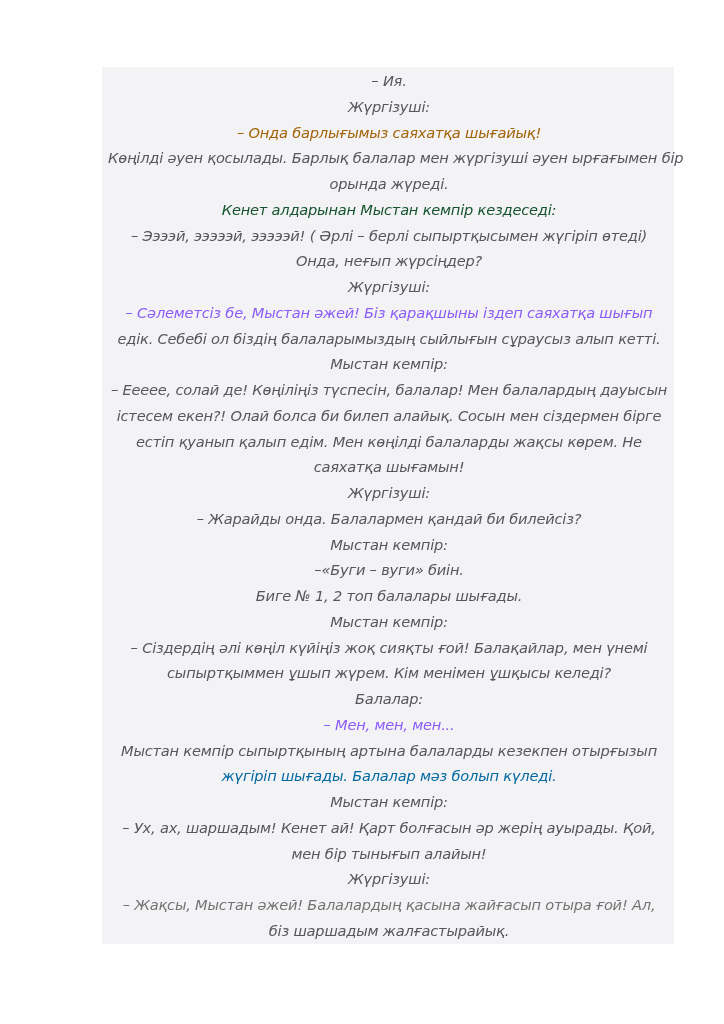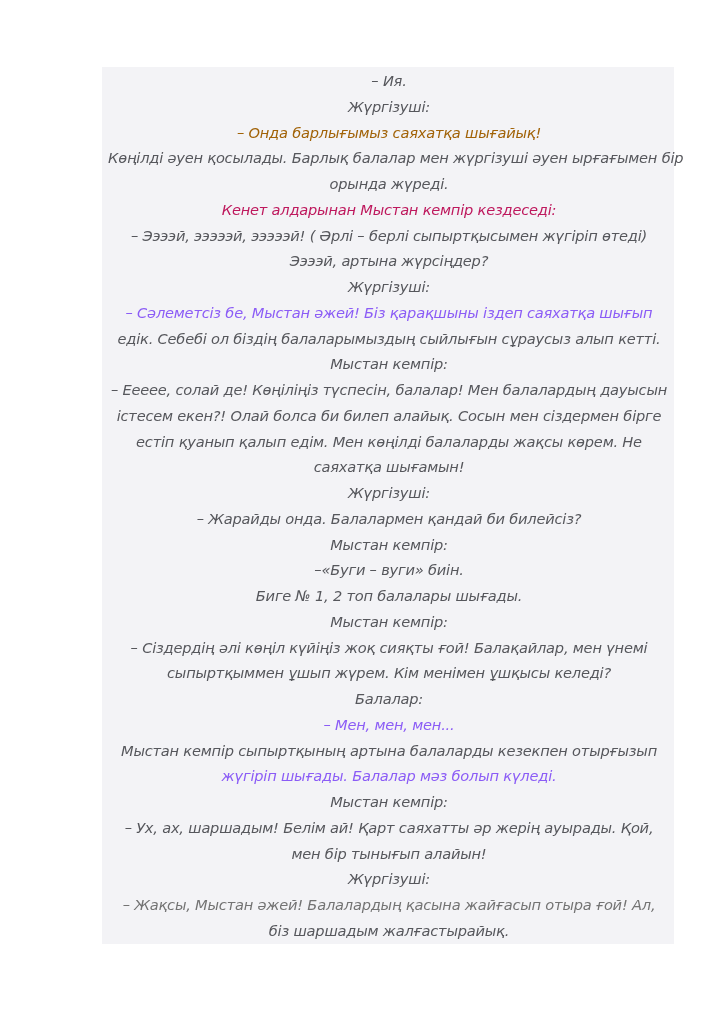--- a/index.html
+++ b/index.html
@@ -37,42 +37,42 @@
 </style>
 </head>
 <body style="background: rgb(255, 255, 255);">
 
 <div class="text-panel" id="text-panel" style="background: rgb(243, 243, 246);">
     <div class="line" style="color: rgb(86, 87, 92);">– Ия.</div>
     <div class="line" style="color: rgb(86, 87, 92);">Жүргізуші:</div>
     <div class="line" style="color: #a16207;">– Онда барлығымыз саяхатқа шығайық!</div>
     <div class="line" style="color: rgb(86, 87, 92);">Көңілді әуен қосылады. Барлық балалар мен жүргізуші әуен ырғағымен бір</div>
     <div class="line" style="color: rgb(86, 87, 92);">орында жүреді.</div>
-    <div class="line" style="color: #be185d; font-style: italic;">Кенет алдарынан Мыстан кемпір кездеседі:</div>
+    <div class="line" style="color: #14532d; font-style: italic;">Кенет алдарынан Мыстан кемпір кездеседі:</div>
     <div class="line" style="color: rgb(86, 87, 92);">– Ээээй, эээээй, эээээй! ( Әрлі – берлі сыпыртқысымен жүгіріп өтеді)</div>
-    <div class="line" style="color: rgb(86, 87, 92);">Ээээй, артына жүрсіңдер?</div>
+    <div class="line" style="color: rgb(86, 87, 92);">Онда, неғып жүрсіңдер?</div>
     <div class="line" style="color: rgb(86, 87, 92);">Жүргізуші:</div>
     <div class="line" style="color: #8b5cf6;">– Сәлеметсіз бе, Мыстан әжей! Біз қарақшыны іздеп саяхатқа шығып</div>
     <div class="line" style="color: rgb(86, 87, 92);">едік. Себебі ол біздің балаларымыздың сыйлығын сұраусыз алып кетті.</div>
     <div class="line" style="color: rgb(86, 87, 92);">Мыстан кемпір:</div>
     <div class="line" style="color: rgb(86, 87, 92);">– Еееее, солай де! Көңіліңіз түспесін, балалар! Мен балалардың дауысын</div>
     <div class="line" style="color: rgb(86, 87, 92);">істесем екен?! Олай болса би билеп алайық. Сосын мен сіздермен бірге</div>
     <div class="line" style="color: rgb(86, 87, 92);">естіп қуанып қалып едім. Мен көңілді балаларды жақсы көрем. Не</div>
     <div class="line" style="color: rgb(86, 87, 92);">саяхатқа шығамын!</div>
     <div class="line" style="color: rgb(86, 87, 92);">Жүргізуші:</div>
     <div class="line" style="color: rgb(86, 87, 92);">– Жарайды онда. Балалармен қандай би билейсіз?</div>
     <div class="line" style="color: rgb(86, 87, 92);">Мыстан кемпір:</div>
     <div class="line" style="color: rgb(86, 87, 92);">–«Буги – вуги» биін.</div>
     <div class="line" style="color: rgb(86, 87, 92);">Биге № 1, 2 топ балалары шығады.</div>
     <div class="line" style="color: rgb(86, 87, 92);">Мыстан кемпір:</div>
     <div class="line" style="color: rgb(86, 87, 92);">– Сіздердің әлі көңіл күйіңіз жоқ сияқты ғой! Балақайлар, мен үнемі</div>
     <div class="line" style="color: rgb(86, 87, 92);">сыпыртқыммен ұшып жүрем. Кім менімен ұшқысы келеді?</div>
     <div class="line" style="color: rgb(86, 87, 92);">Балалар:</div>
     <div class="line" style="color: #8b5cf6;">– Мен, мен, мен...</div>
     <div class="line" style="color: rgb(86, 87, 92);">Мыстан кемпір сыпыртқының артына балаларды кезекпен отырғызып</div>
-    <div class="line" style="color: #8b5cf6;">жүгіріп шығады. Балалар мәз болып күледі.</div>
+    <div class="line" style="color: #0369a1;">жүгіріп шығады. Балалар мәз болып күледі.</div>
     <div class="line" style="color: rgb(86, 87, 92);">Мыстан кемпір:</div>
-    <div class="line" style="color: rgb(86, 87, 92);">– Ух, ах, шаршадым! Белім ай! Қарт саяхатты әр жерің ауырады. Қой,</div>
+    <div class="line" style="color: rgb(86, 87, 92);">– Ух, ах, шаршадым! Кенет ай! Қарт болғасын әр жерің ауырады. Қой,</div>
     <div class="line" style="color: rgb(86, 87, 92);">мен бір тынығып алайын!</div>
     <div class="line" style="color: rgb(86, 87, 92);">Жүргізуші:</div>
     <div class="line" style="color: #737373;">– Жақсы, Мыстан әжей! Балалардың қасына жайғасып отыра ғой! Ал,</div>
     <div class="line" style="color: rgb(86, 87, 92);">біз шаршадым жалғастырайық.</div>
   </div>
 
 </body></html>

